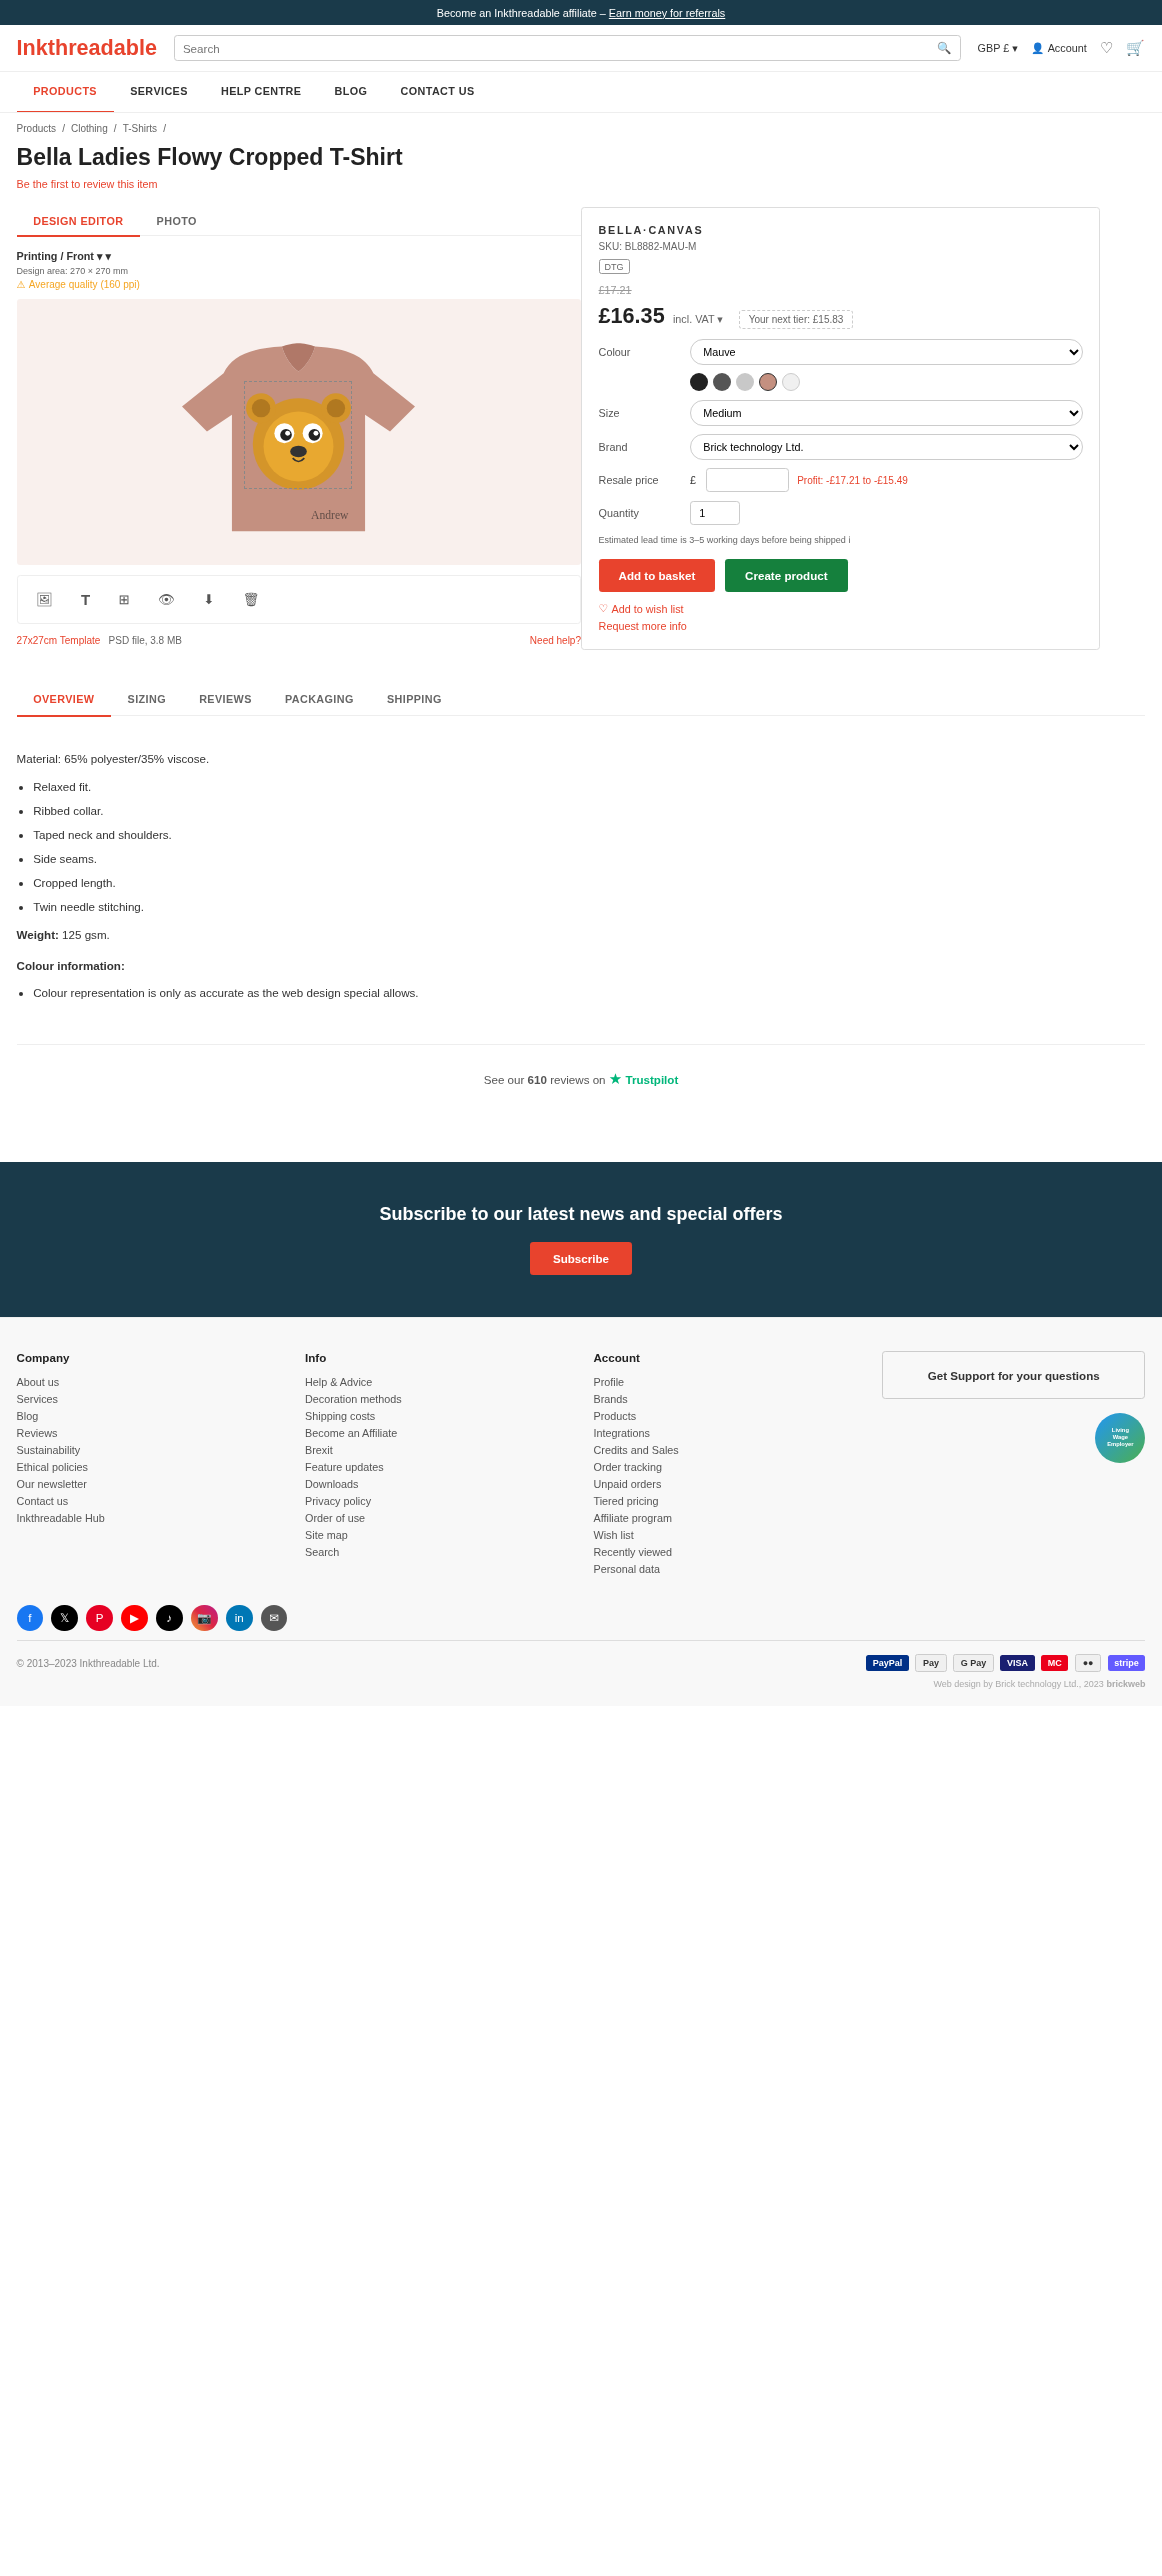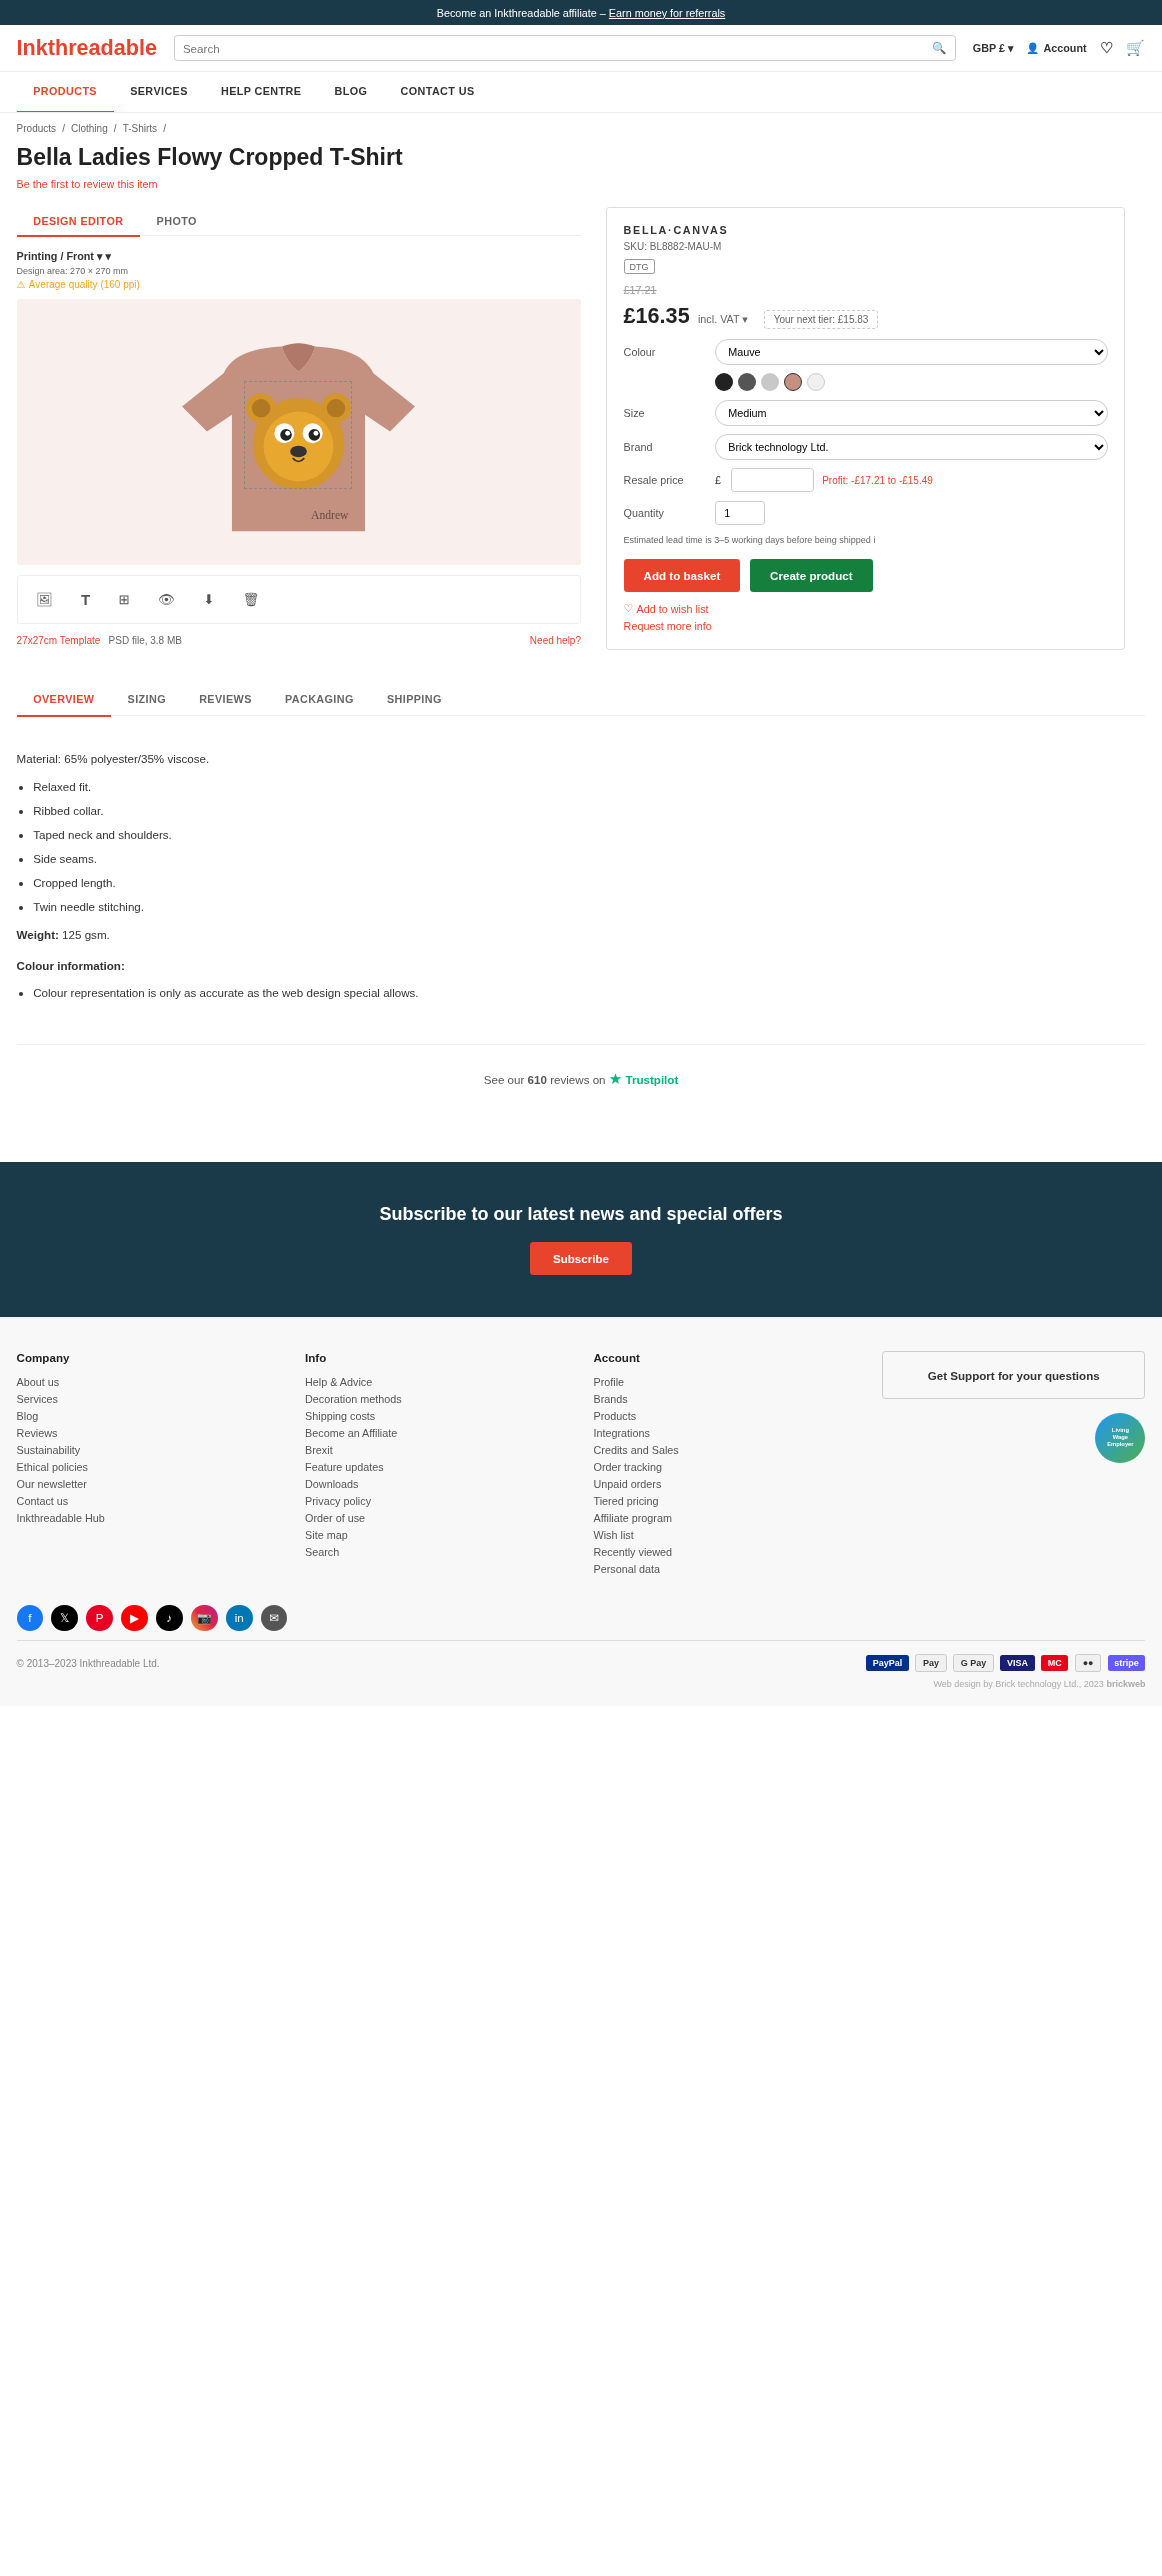--- a/index.html
+++ b/index.html
@@ -43,21 +43,20 @@
       border: none;
       outline: none;
       width: 100%;
       font-size: 11.6px;
     }
     .header-right {
       display: flex;
       align-items: center;
       gap: 13.3px;
       flex-shrink: 0;
-      font-weight: bold;
     }
     .currency-selector {
       font-size: 10.8px;
       cursor: pointer;
       display: flex;
       align-items: center;
       gap: 3.3px;
     }
     .account-link {
       display: flex;
@@ -119,21 +118,20 @@
       color: #e8432d;
       font-size: 10.8px;
       margin-bottom: 16.6px;
       display: block;
       cursor: pointer;
     }
     
     
     .product-layout {
       display: flex;
-      gap: 25px;
       margin-top: 8.3px;
     }
     .product-left {
       flex: 0 0 50%;
     }
     .product-right {
       flex: 0 0 46%;
       border: 0.8px solid #ddd;
       border-radius: 3.3px;
       padding: 16.6px;

